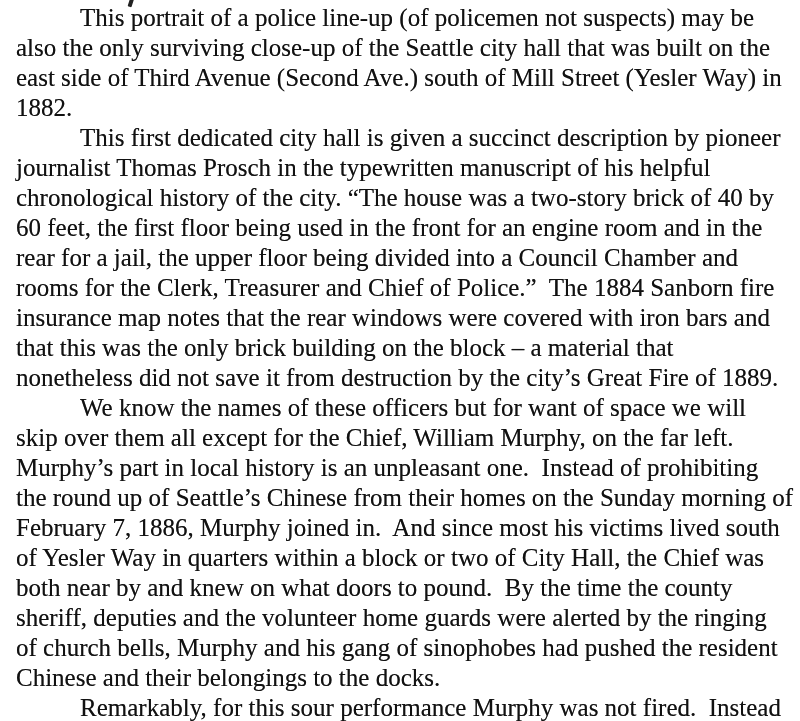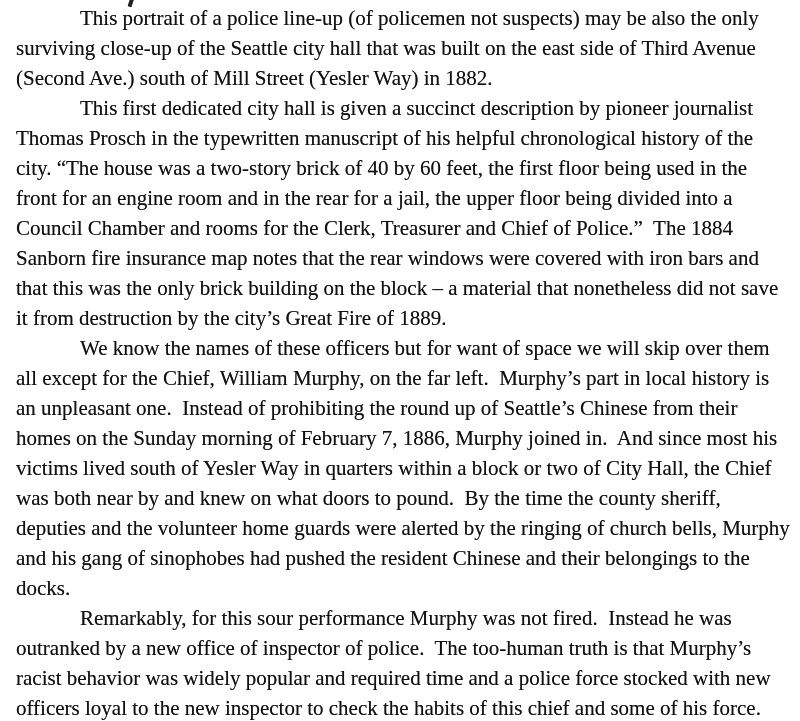--- a/index.html
+++ b/index.html
@@ -16,21 +16,21 @@
     position: relative;
     box-sizing: border-box;
     width: 800px;
     height: 721px;
     padding: 3px 7px 0 16px;
     background: #ffffff;
   }
   .para {
     margin: 0;
     font-family: "Liberation Serif", "DejaVu Serif", serif;
-    font-size: 21px;
+    font-size: 25px;
     line-height: 30px;
     color: #111111;
     text-align: left;
     text-indent: 64px;
     white-space: pre-wrap;
     
     text-shadow: 0 0 0.5px rgba(17,17,17,0.55);
   }
   
   .artifact {

